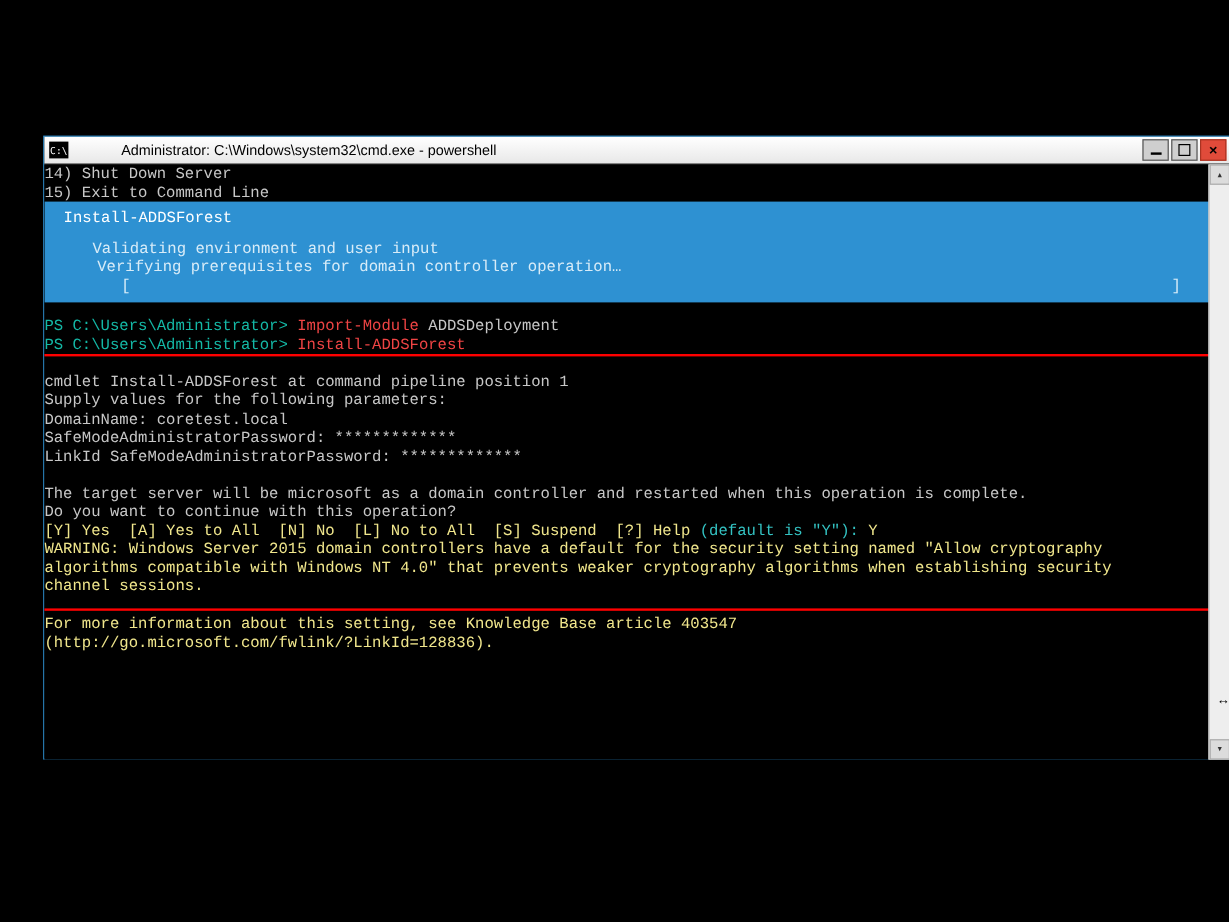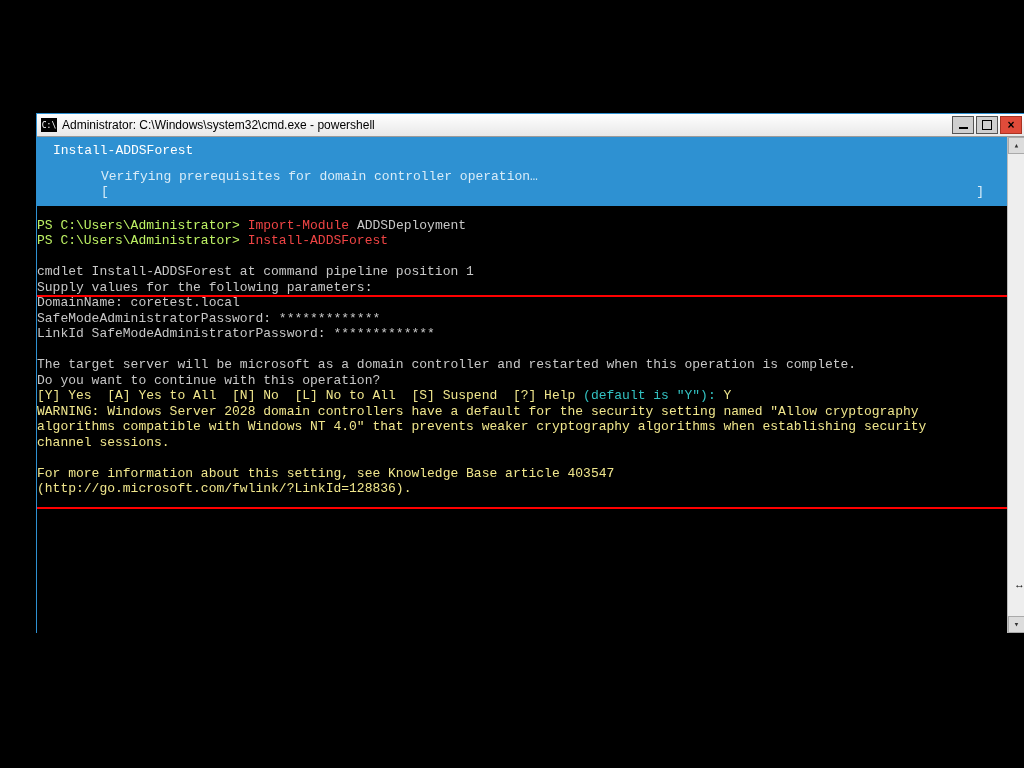--- a/index.html
+++ b/index.html
@@ -36,21 +36,21 @@
     width: 16px;
     height: 14px;
     background: #000;
     color: #fff;
     font-size: 8px;
     align-items: center;
     justify-content: center;
     margin: 0 5px 0 4px;
     font-family: Consolas, monospace;
   }
-  .title-text { flex: 1; }
+  .title-text { flex: 1; margin-left: 39px; }
   .win-controls { display: flex; height: 100%; align-items: center; padding-right: 3px; gap: 2px; }
   .win-btn {
     width: 20px;
     height: 16px;
     border: 1px solid #555;
     background: #cfcfcf;
     display: flex;
     align-items: center;
     justify-content: center;
   }
@@ -104,27 +104,27 @@
     padding: 0;
     white-space: pre;
   }
   .hi-band {
     background: #2e91d2;
     color: #fff;
     padding: 6px 0 6px 0;
   }
   .hi-band .b1 { padding-left: 16px; }
   .hi-band .b2 { padding-left: 40px; color: #d8ecf8; }
-  .hi-band .b3 { padding-left: 64px; color: #d8ecf8; }
+  .hi-band .b3 { padding-left: 44px; color: #d8ecf8; }
   .hi-band .brackets { display: flex; justify-content: space-between; padding: 0 24px 0 64px; color: #d8ecf8; }
   .term {
     padding-top: 12px;
     white-space: pre-wrap;
   }
-  .prompt-path { color: #bef264; }
+  .prompt-path { color: #14b8a6; }
   .cmd { color: #ef4444; }
   .yellow { color: #f0e68c; font-family: Liberation Mono, monospace; }
   .string { color: #33c2c2; }
   .redbox {
     position: absolute;
     pointer-events: none;
     border: 2px solid #ff0000;
     left: -4px;
     top: 158px;
     width: 988px;
@@ -156,44 +156,47 @@
         </div>
       <div class="win-btn close">
           <span class="close-glyph">×</span>
         </div>
     </div>
   </div>
 
   <div class="client">
     <div class="scroll-area">
 
+      <div class="menu-lines"><span>14) Shut Down Server</span>
+<span>15) Exit to Command Line</span></div>
 
       <div class="hi-band">
         <div class="b1">Install-ADDSForest</div>
         <div style="height:10px"></div>
+        <div class="b2">Validating environment and user input</div>
         <div class="b3">Verifying prerequisites for domain controller operation…</div>
         <div class="brackets">
           <span>[</span>
           <span>]</span>
         </div>
       </div>
 
       <div class="term"><span class="prompt-path">PS C:\Users\Administrator&gt;</span> <span class="cmd">Import-Module</span> <span>ADDSDeployment</span>
 <span class="prompt-path">PS C:\Users\Administrator&gt;</span> <span class="cmd">Install-ADDSForest</span>
 
 <span>cmdlet Install-ADDSForest at command pipeline position 1</span>
 <span>Supply values for the following parameters:</span>
 <span>DomainName: coretest.local</span>
 <span>SafeModeAdministratorPassword: *************</span>
 <span>LinkId SafeModeAdministratorPassword: *************</span>
 <span></span>
 <span>The target server will be microsoft as a domain controller and restarted when this operation is complete.</span>
 <span>Do you want to continue with this operation?</span>
 <span class="yellow">[Y] Yes  [A] Yes to All  [N] No  [L] No to All  [S] Suspend  [?] Help </span><span class="string">(default is "Y"):</span><span class="yellow"> Y</span>
-<span class="yellow">WARNING: Windows Server 2028 domain controllers have a default for the security setting named "Allow cryptography</span>
+<span class="yellow">WARNING: Windows Server 2015 domain controllers have a default for the security setting named "Allow cryptography</span>
 <span class="yellow">algorithms compatible with Windows NT 4.0" that prevents weaker cryptography algorithms when establishing security</span>
 <span class="yellow">channel sessions.</span>
 <span class="yellow"></span>
 <span class="yellow">For more information about this setting, see Knowledge Base article 403547</span>
 <span class="yellow">(http://go.microsoft.com/fwlink/?LinkId=128836).</span></div>
 
       <div class="redbox"></div>
     </div>
 
     <div class="scrollbar">

